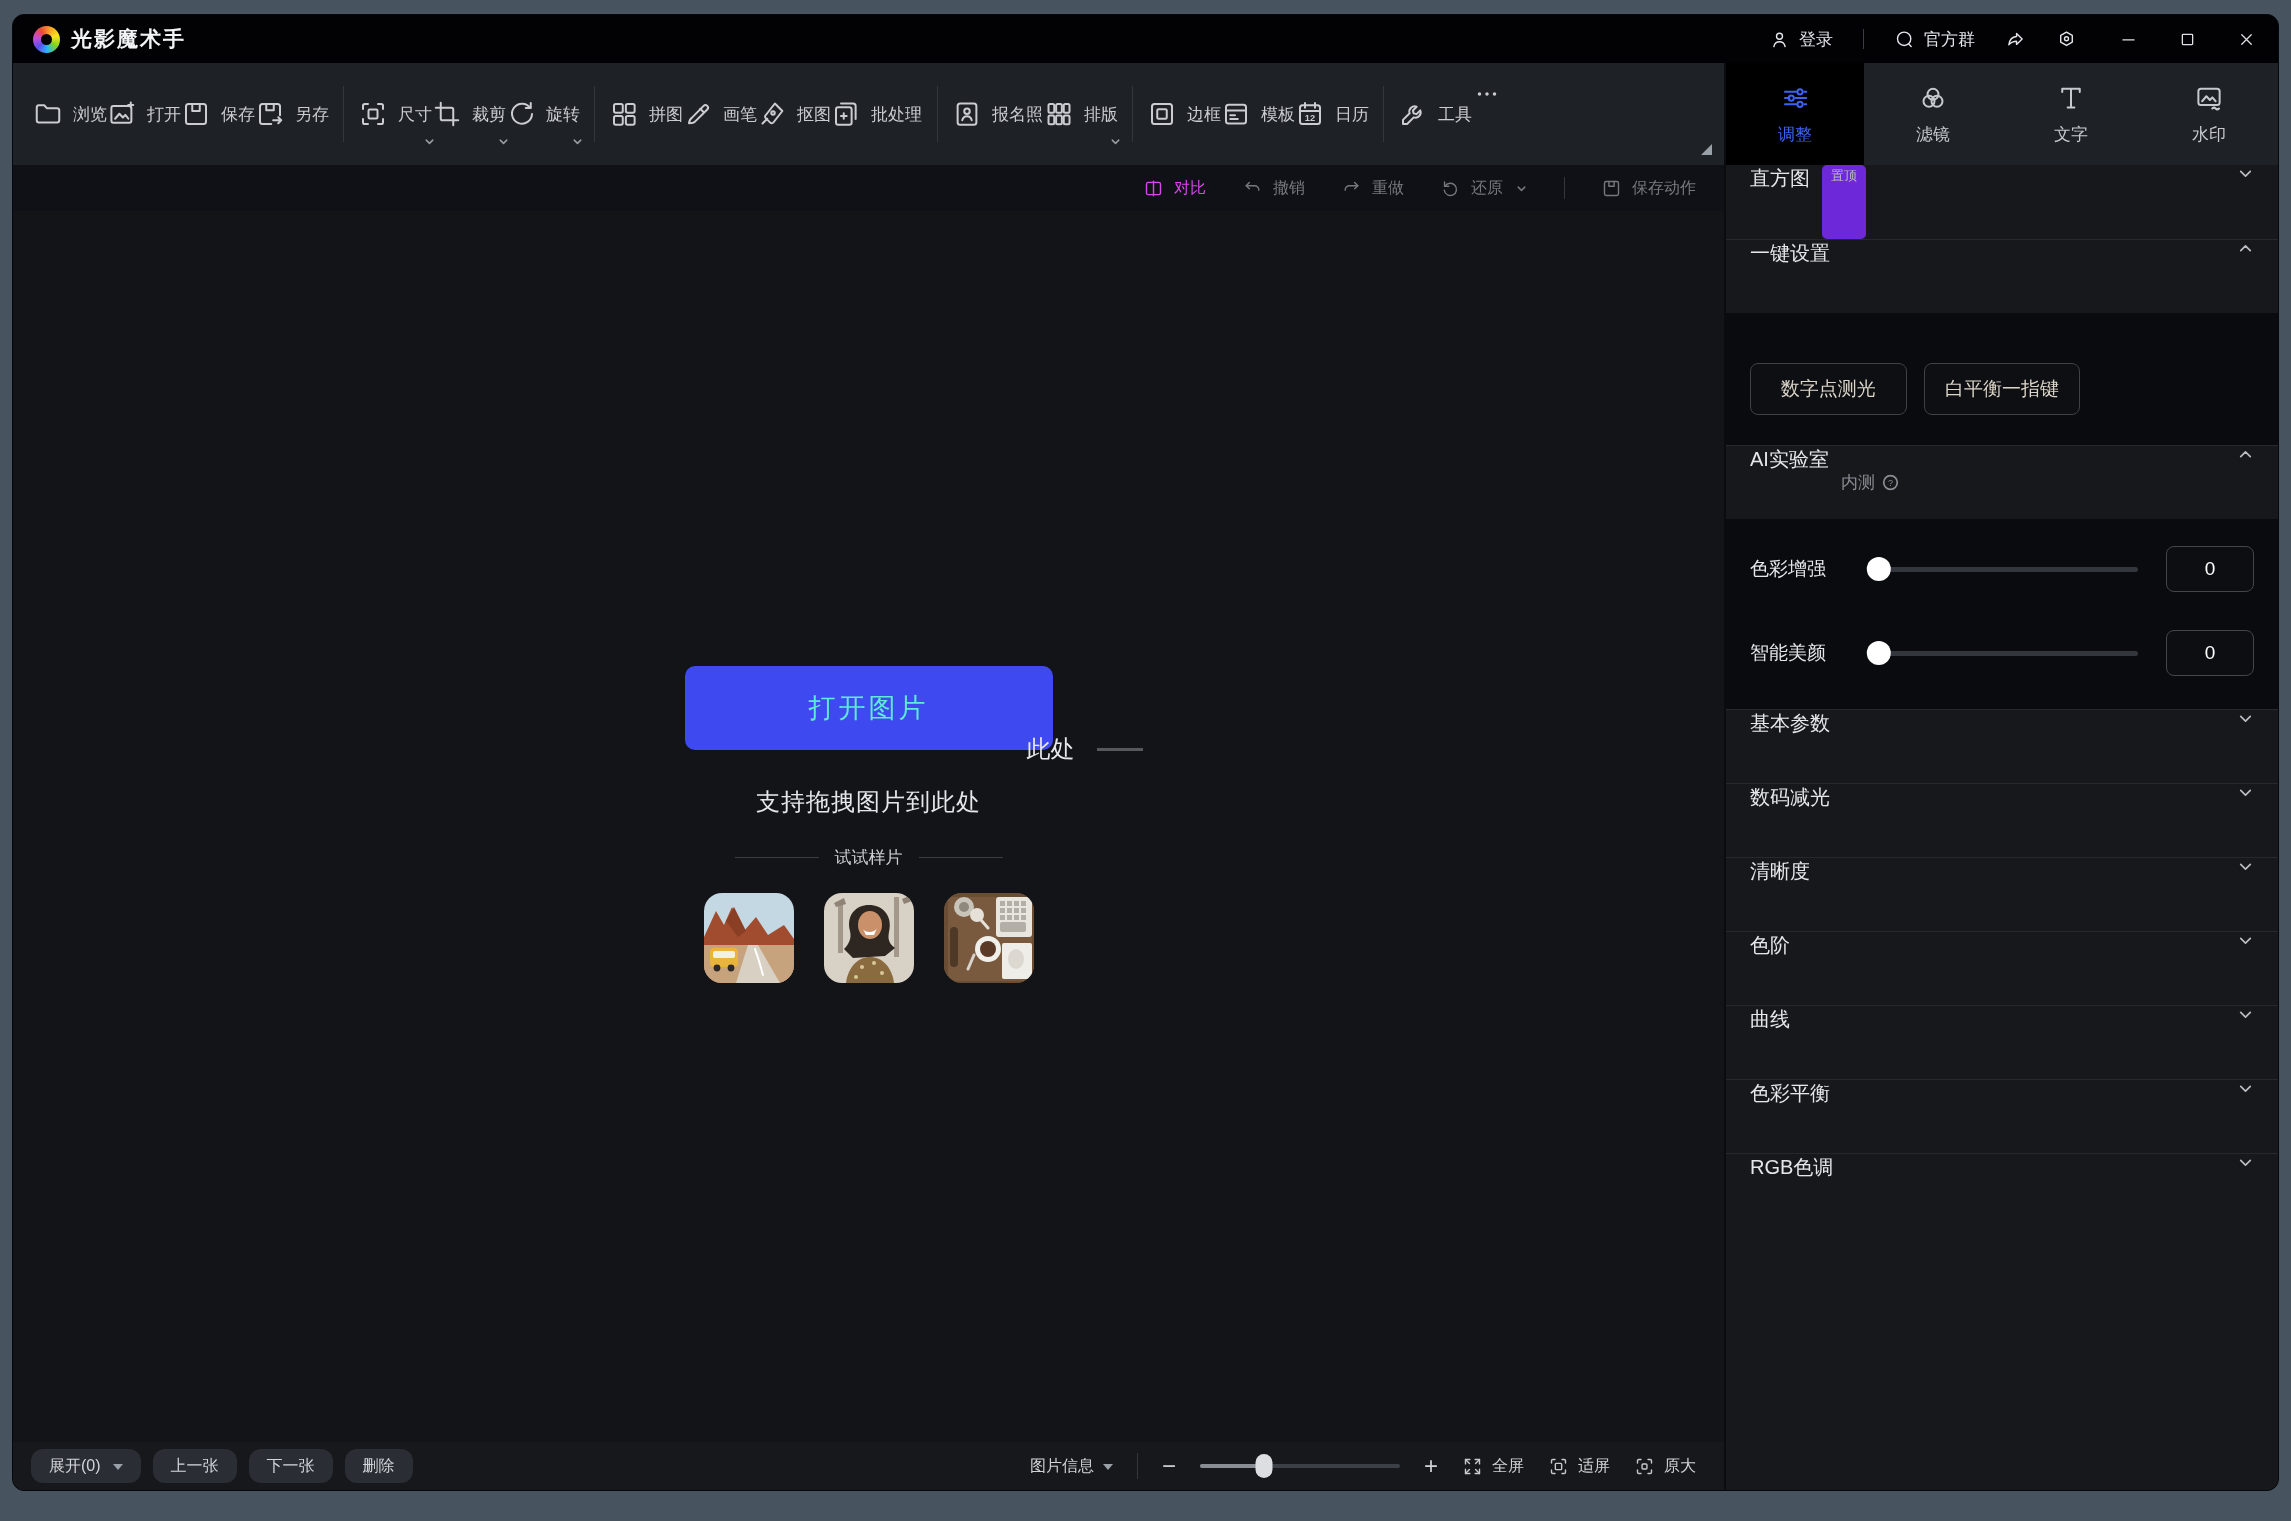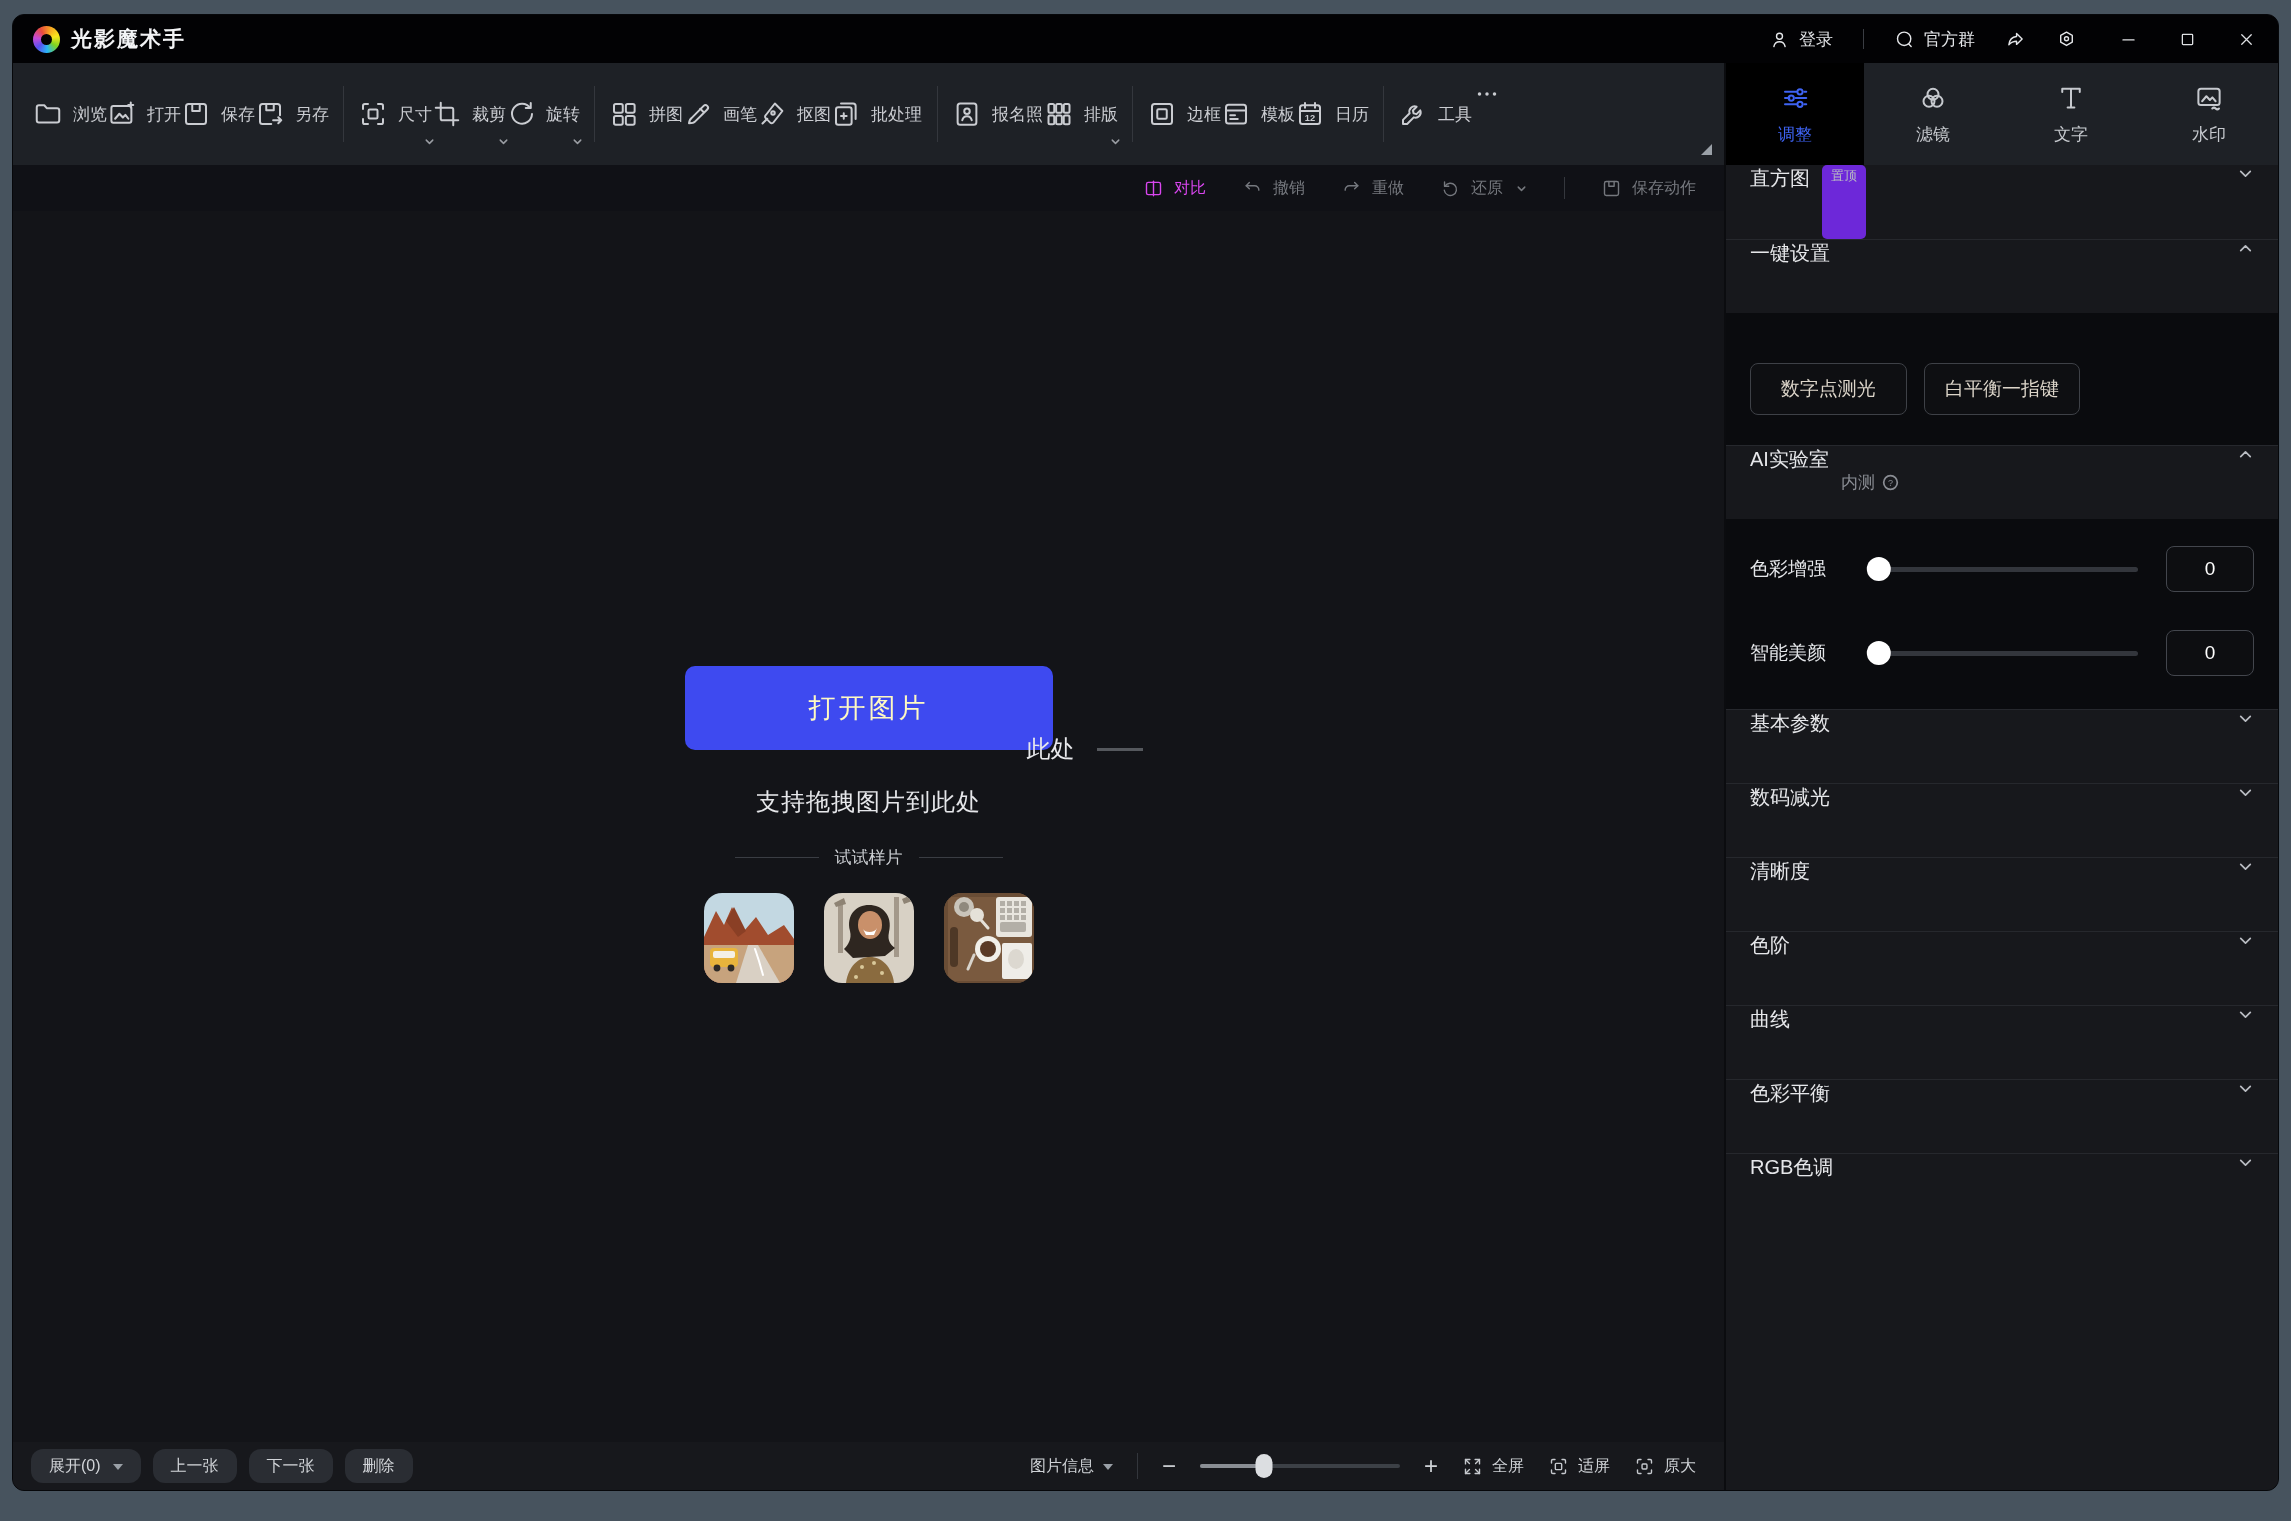--- a/index.html
+++ b/index.html
@@ -55,21 +55,21 @@
   .actionbar{height:46px;background:#101116;display:flex;align-items:center;justify-content:flex-end;gap:36px;padding-right:28px;flex:none;font-size:16px;}
   .act{display:flex;align-items:center;gap:10px;color:#75787e;}
   .act svg{width:21px;height:21px;}
   .act.on{color:#d946ef;}
   .act .chev{width:13px;height:13px;margin-left:2px;}
   .adiv{width:1px;height:22px;background:#34373d;}
 
   
   .canvas{flex:1;position:relative;background:#131418;min-height:0;}
   .empty{position:absolute;left:0;right:0;top:455px;display:flex;flex-direction:column;align-items:center;}
-  .open-btn{width:368px;height:84px;border-radius:10px;background:var(--accent-blue);color:#fef9c3;
+  .open-btn{width:368px;height:84px;border-radius:10px;background:var(--accent-blue);color:#5eead4;
     font-size:27px;letter-spacing:3px;display:flex;align-items:center;justify-content:center;border:none;cursor:pointer;}
   .drag-hint{margin-top:36px;font-size:24px;color:#e6e7ea;letter-spacing:1px;}
   .samples-divider{margin-top:28px;display:flex;align-items:center;gap:16px;color:#cdd0d4;font-size:17px;}
   .samples-divider .line{width:84px;height:1px;background:#3a3d43;}
   .thumbs{margin-top:24px;display:flex;gap:30px;}
   .thumb{width:90px;height:90px;border-radius:18px;overflow:hidden;flex:none;}
   .thumb svg{width:90px;height:90px;display:block;stroke:none;}
   .artifact{position:absolute;top:522px;left:calc(50% + 158px);display:flex;align-items:center;gap:22px;}
   .artifact .txt{font-size:24px;color:#e8e9ec;}
   .artifact .line{width:46px;height:3px;background:#55585d;}

